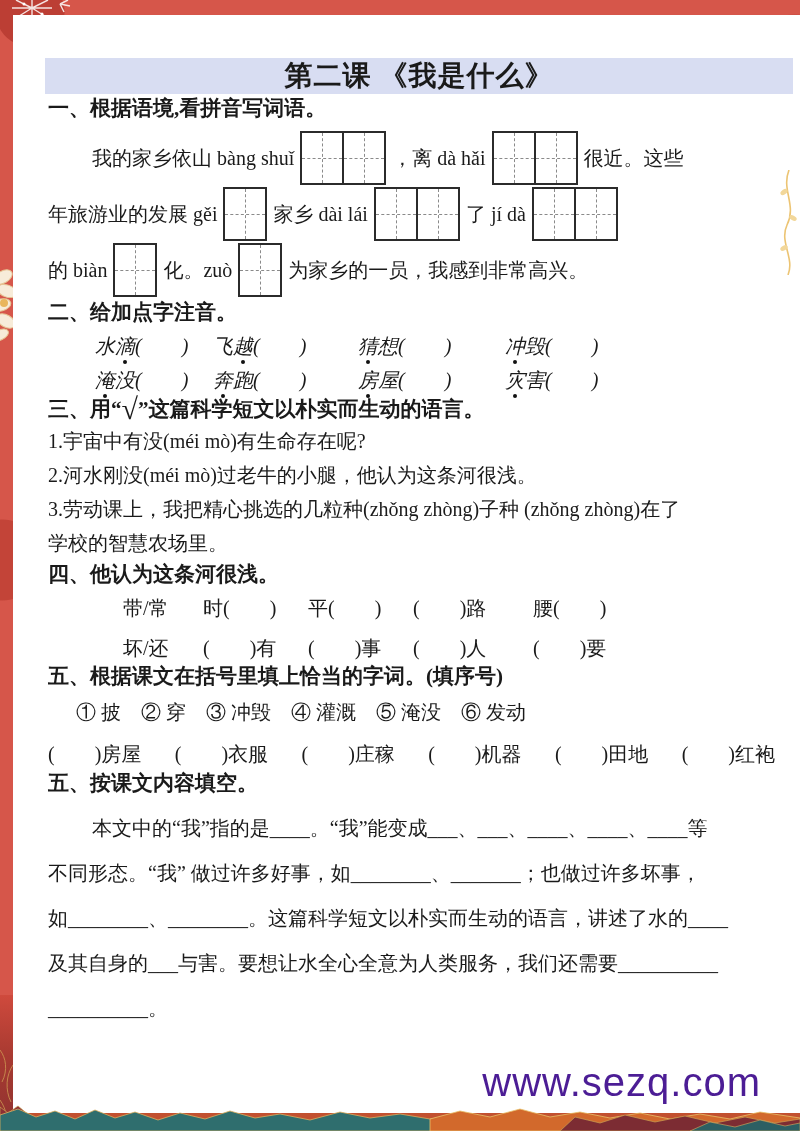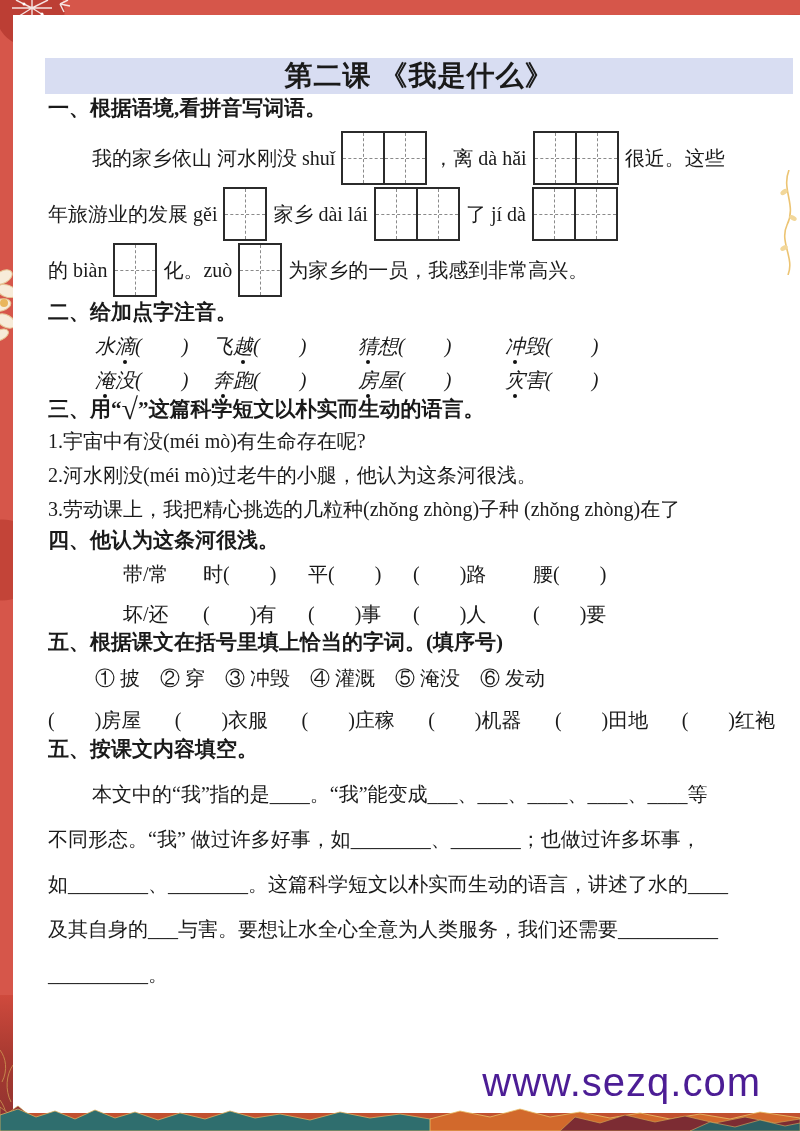--- a/index.html
+++ b/index.html
@@ -48,21 +48,21 @@
   .dotted::after{content:"";position:absolute;left:50%;bottom:-4px;transform:translateX(-50%);width:4px;height:4px;border-radius:50%;background:#111;}
 
   
   .sent{margin:0;font-size:20px;line-height:34px;white-space:nowrap;}
   .check{font-size:30px;font-weight:bold;vertical-align:-3px;line-height:1;}
 
   
   .grid5{margin-left:75px;margin-top:6px;display:grid;grid-template-columns:80px 105px 105px 120px auto;row-gap:12px;font-size:20px;line-height:28px;}
 
   
-  .options{margin-left:47px;margin-top:7px;font-size:20px;line-height:30px;}
+  .options{margin-left:28px;margin-top:7px;font-size:20px;line-height:30px;}
   .bracketrow{display:flex;justify-content:space-between;margin-top:12px;font-size:20px;line-height:30px;}
 
   
   .fillpara{margin-top:9px;font-size:20px;}
   .fill{line-height:45px;white-space:nowrap;}
   .indent2{padding-left:44px;}
 
   .watermark{position:absolute;right:40px;bottom:10px;font-family:"Liberation Sans","DejaVu Sans",sans-serif;
     font-size:40px;color:#4c1d95;letter-spacing:1px;z-index:2;}
 
@@ -130,21 +130,21 @@
   <div class="sheet">
     <div class="title-band">
       <h1>第二课 《我是什么》</h1>
     </div>
 
     <div class="content">
 
       <h2 class="h s1h">一、根据语境,看拼音写词语。</h2>
       <div class="pinyin-para">
         <div class="prow indent1">
-          <span>我的家乡依山 河水刚没 shuǐ</span>
+          <span>我的家乡依山 bàng shuǐ</span>
           <span class="tzg">
               <span class="cell"></span>
               <span class="cell"></span>
             </span>
           <span>，离 dà hǎi</span>
           <span class="tzg">
               <span class="cell"></span>
               <span class="cell"></span>
             </span>
           <span>很近。这些</span>
@@ -187,20 +187,21 @@
         <span class="item"><span></span><span class="dotted">淹</span><span>没(　　)</span></span>
         <span class="item"><span></span><span class="dotted">奔</span><span>跑(　　)</span></span>
         <span class="item"><span></span><span class="dotted">房</span><span>屋(　　)</span></span>
         <span class="item"><span></span><span class="dotted">灾</span><span>害(　　)</span></span>
       </div>
 
       <h2 class="h mt-s3"><span>三、用“</span><span class="check">√</span><span>”这篇科学短文以朴实而生动的语言。</span></h2>
       <p class="sent">1.宇宙中有没(méi mò)有生命存在呢?</p>
       <p class="sent">2.河水刚没(méi mò)过老牛的小腿，他认为这条河很浅。</p>
       <p class="sent">3.劳动课上，我把精心挑选的几粒种(zhǒng zhòng)子种 (zhǒng zhòng)在了</p>
+      <p class="sent">学校的智慧农场里。</p>
 
       <h2 class="h mt-s4">四、他认为这条河很浅。</h2>
       <div class="grid5">
         <span>带/常</span>
         <span>时(　　)</span>
         <span>平(　　)</span>
         <span>(　　)路</span>
         <span>腰(　　)</span>
         <span>坏/还</span>
         <span>(　　)有</span>

